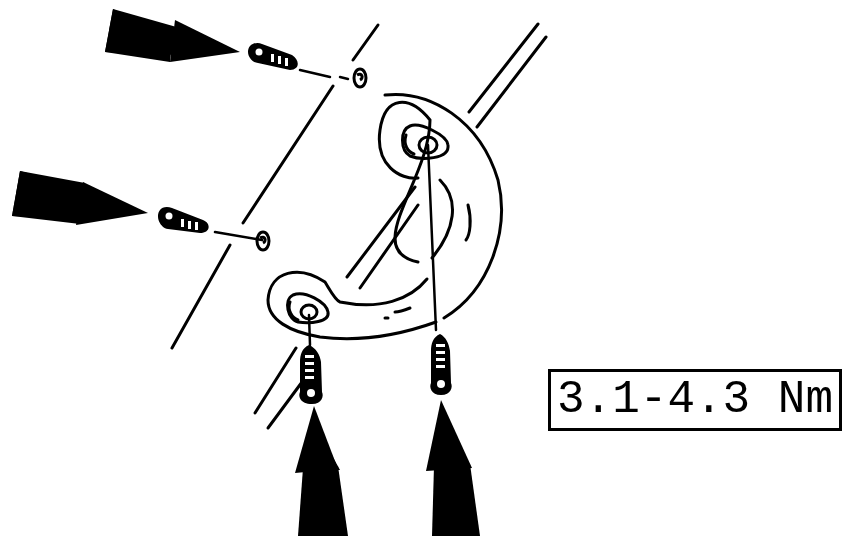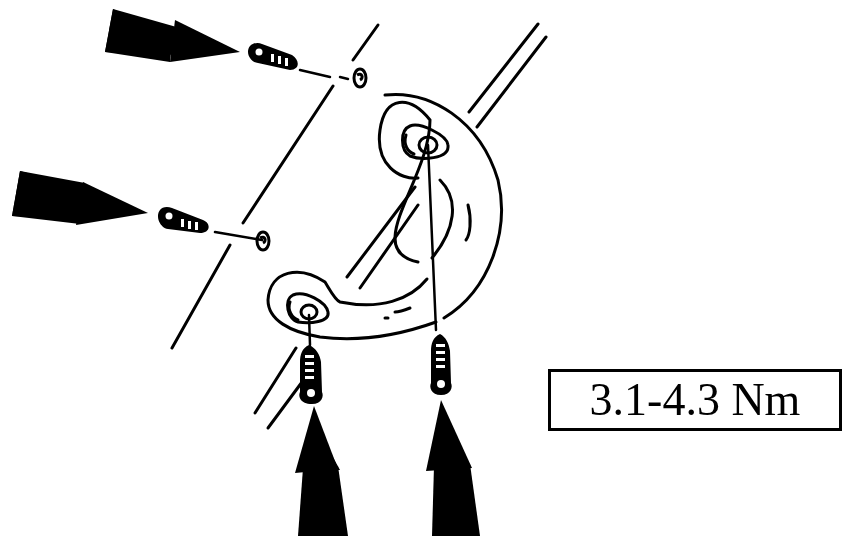--- a/index.html
+++ b/index.html
@@ -4,21 +4,21 @@
   <style>
     html, body { margin: 0; padding: 0; background: #ffffff; }
     body { width: 864px; height: 544px; position: relative; overflow: hidden; }
     .canvas { position: absolute; left: 0; top: 0; width: 864px; height: 544px; }
     .torque-box {
       position: absolute; left: 548px; top: 369px; width: 294px; height: 62px;
       border: 3px solid #000; box-sizing: border-box; background: #fff;
       display: flex; align-items: center; justify-content: center;
     }
     .torque-text {
-      font-family: Liberation Serif, serif; font-size: 46px; color: #000;
+      font-family: Liberation Mono, monospace; font-size: 46px; color: #000;
       letter-spacing: 0px; line-height: 1;
     }
   </style>
 </head>
 <body>
 
 <svg class="canvas" viewBox="0 0 864 544" xmlns="http://www.w3.org/2000/svg">
   <g fill="none" stroke="#000" stroke-width="3" stroke-linecap="round">
 
     <g>

